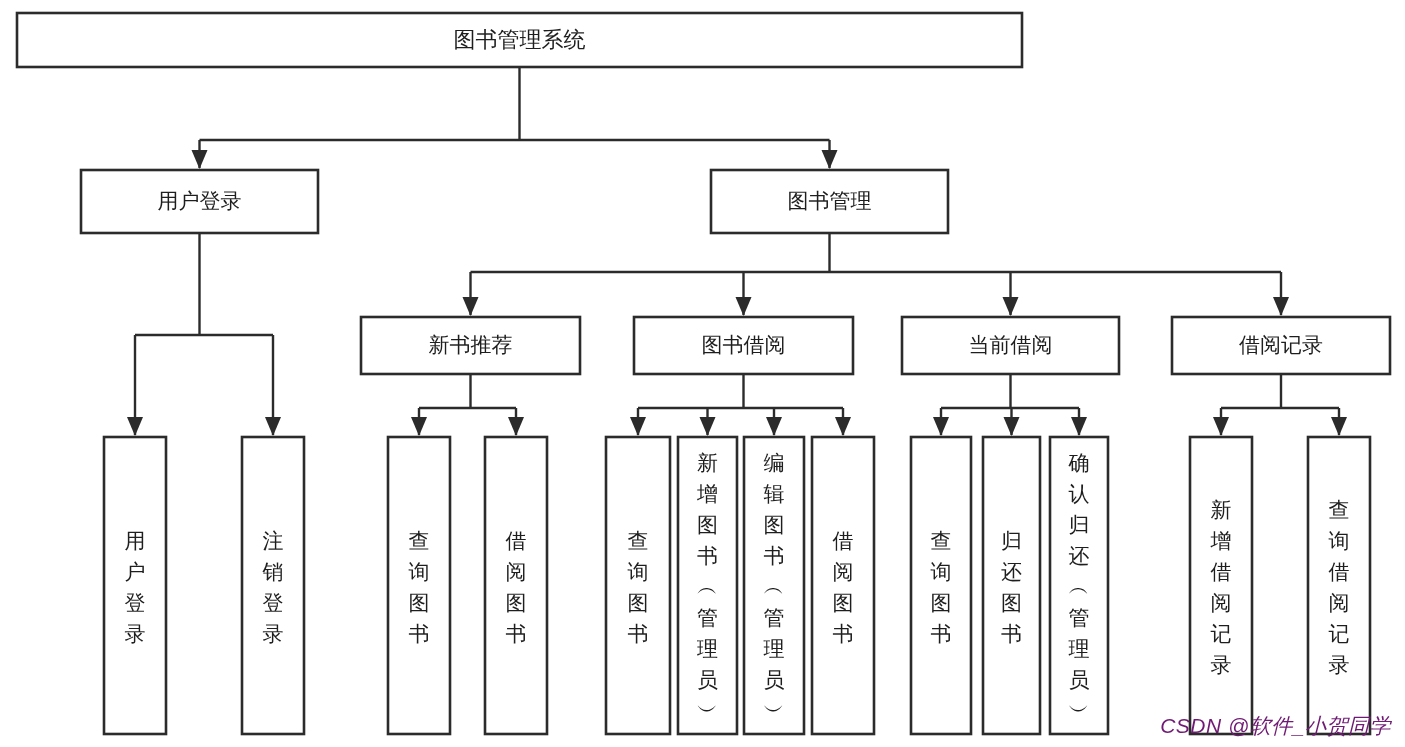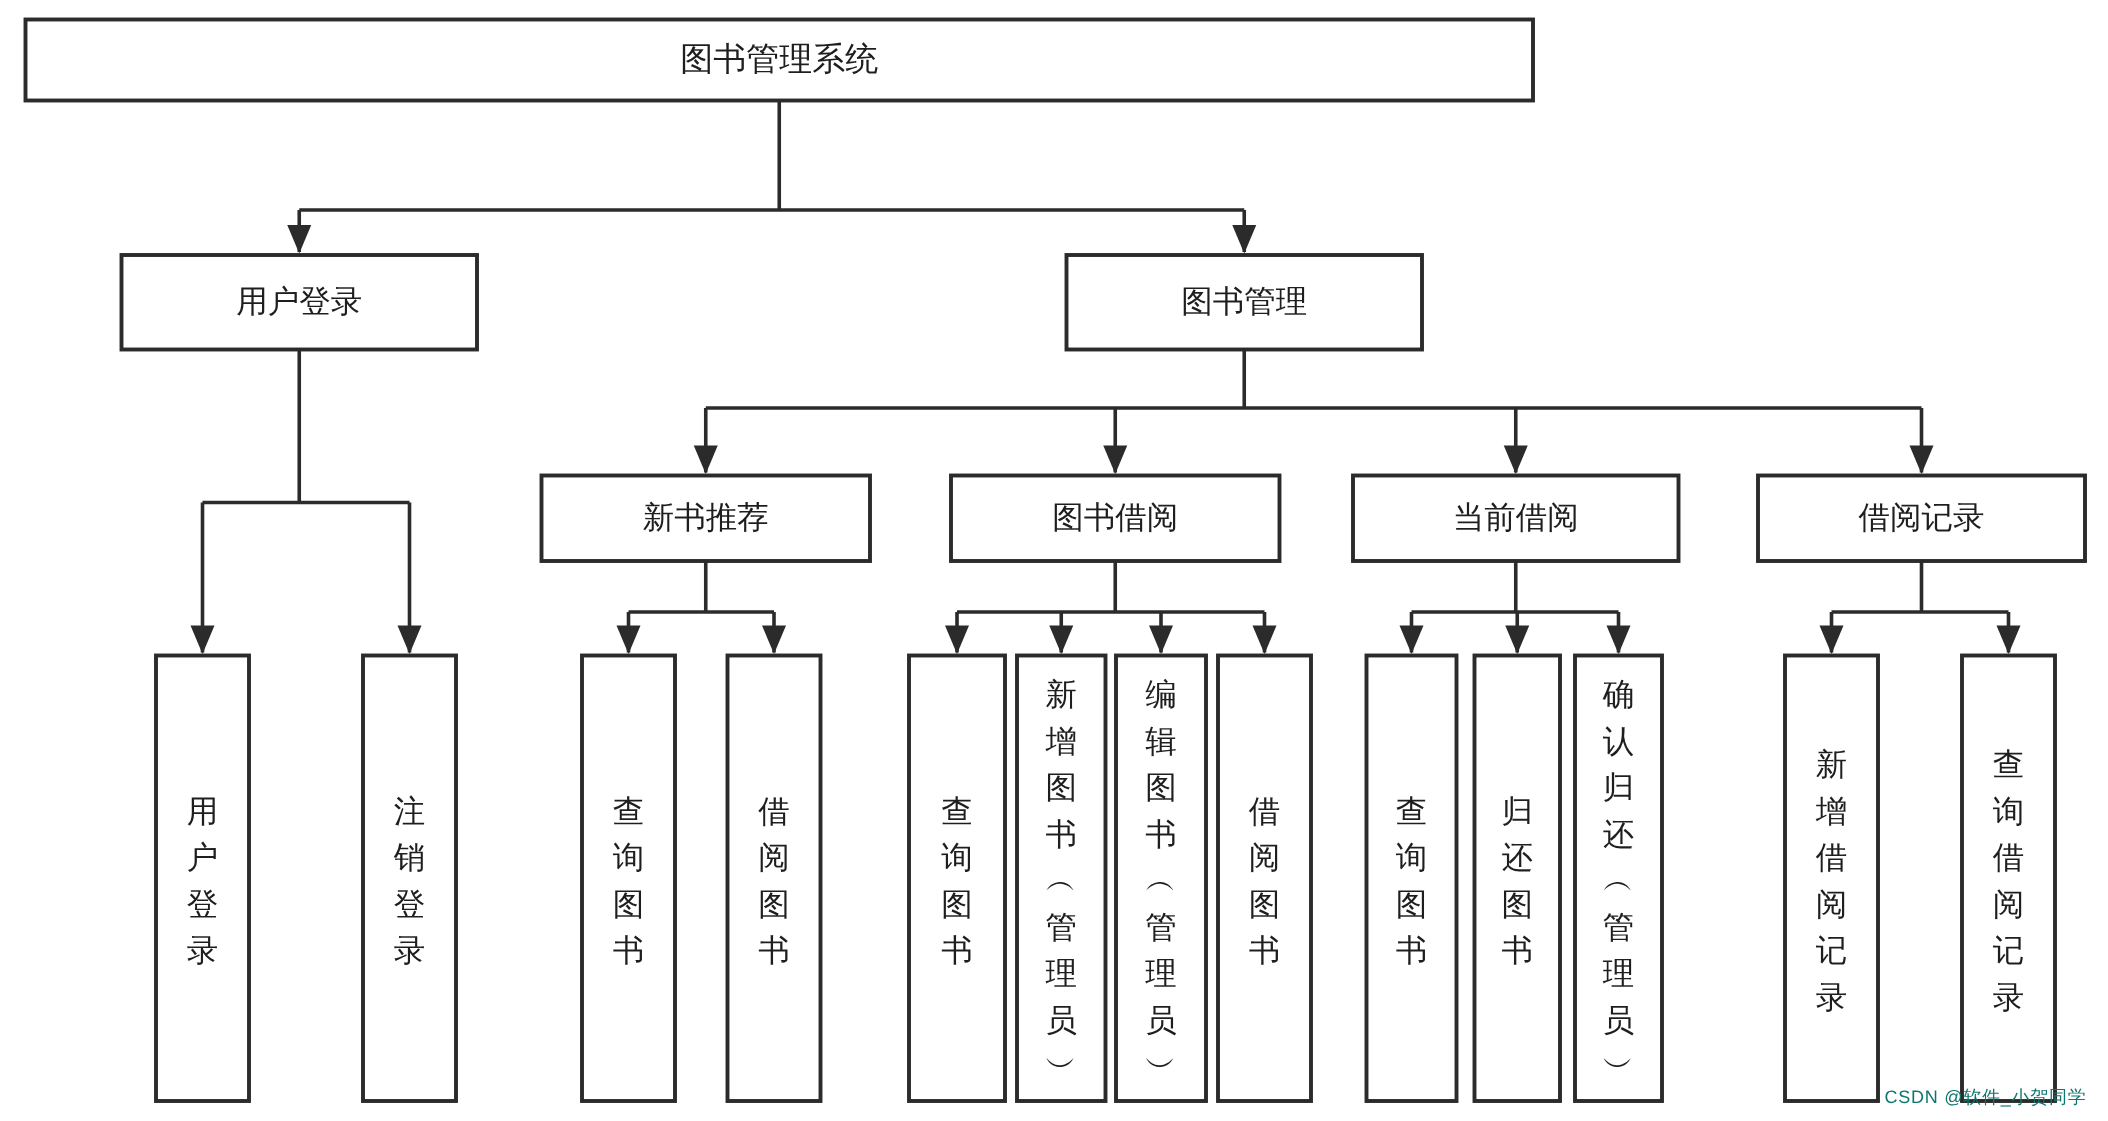--- a/index.html
+++ b/index.html
@@ -54,25 +54,26 @@
     font-family: "Liberation Sans", "DejaVu Sans", sans-serif;
     font-size: 21px;
     fill: #1e1e1e;
     text-anchor: middle;
   }
   .watermark {
     position: absolute;
     right: 14px;
     bottom: 7px;
     font-family: "Liberation Sans", "DejaVu Sans", sans-serif;
-    font-size: 12px;
-    color: #0f766e;
+    font-size: 21px;
+    color: #701a75;
     letter-spacing: 0.5px;
     white-space: nowrap;
     user-select: none;
+    font-style: italic;
   }
 </style>
 </head>
 <body>
 
 <div id="stage">
 
   <svg id="tree" viewBox="0 0 1405 747">
     <g id="edges">
         <path d="M 519.5 67 L 519.5 140" class="edge"></path>

